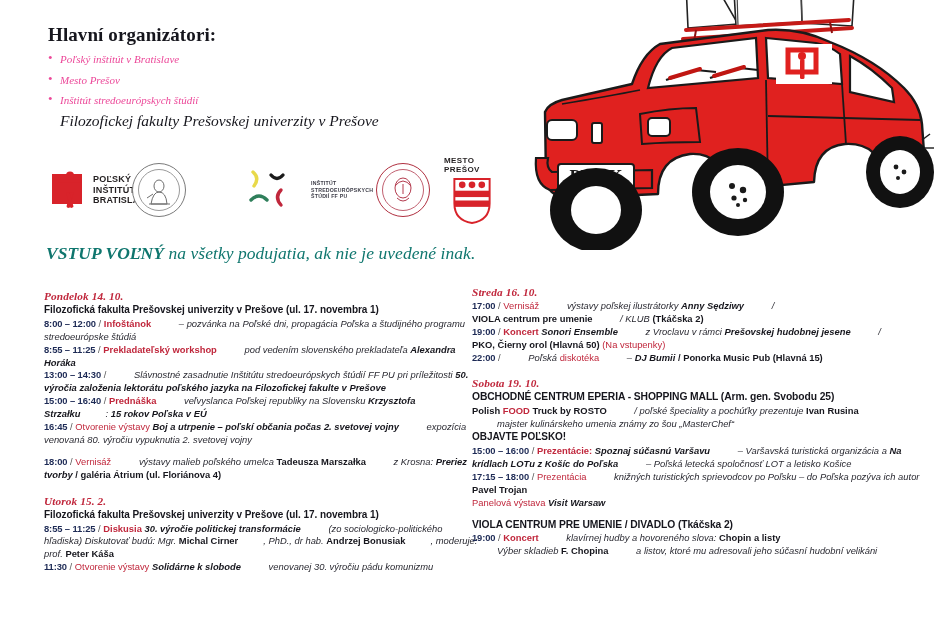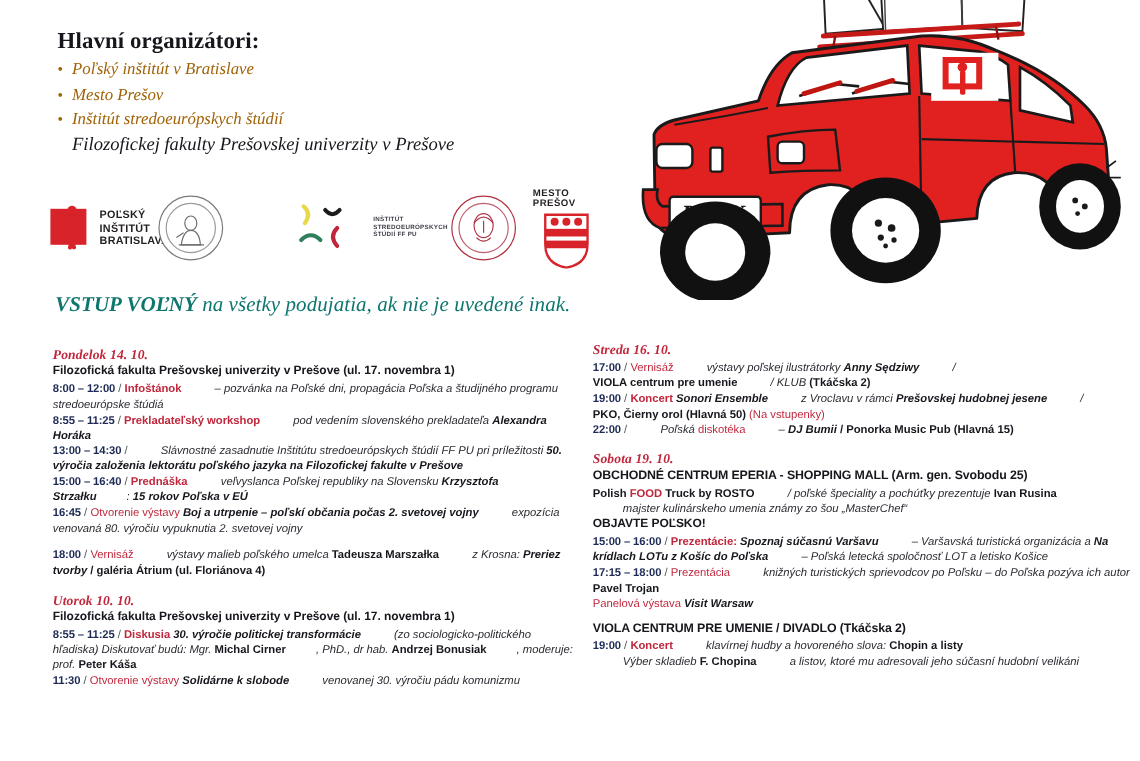--- a/index.html
+++ b/index.html
@@ -13,37 +13,37 @@
   
   .organisers{position:absolute;left:48px;top:24px;width:430px;}
   .org-title{
     font-family:"Liberation Serif", serif;
     font-weight:bold;font-size:19px;letter-spacing:.1px;color:#16161d;
     margin:0 0 3px 0;
   }
   .org-list{list-style:none;margin:0;padding:0;}
   .org-list li{
     font-family:"Liberation Serif", serif;
-    font-style:italic;font-size:14px;line-height:20.5px;color:#a16207;
+    font-style:italic;font-size:11px;line-height:20.5px;color:#ec4899;
     position:relative;padding-left:12px;
   }
   .org-list li:before{
     content:"•";position:absolute;left:0;top:-1px;font-style:normal;font-size:13px;
   }
   .org-sub{
     font-family:"Liberation Serif", serif;font-style:italic;font-size:15.5px;
     line-height:20.5px;color:#16161d;padding-left:12px;
   }
 
   
   .logos{position:absolute;left:40px;top:156px;width:460px;height:72px;}
   .logo{position:absolute;top:0;height:68px;display:flex;align-items:center;}
 
   
-  .pi{left:2px;}
+  .pi{left:12px;}
   .pi-mark{position:relative;width:36px;height:40px;}
   .pi-sq{position:absolute;left:0;top:4px;width:30px;height:30px;background:#d8232a;}
   .pi-fig{position:absolute;left:5px;top:0;width:26px;height:40px;}
   .pi-txt{margin-left:5px;}
   .pi-txt div{
     font-family:"Liberation Sans", sans-serif;font-weight:bold;font-size:9px;
     letter-spacing:.2px;color:#231f20;line-height:10.5px;
   }
 
   
@@ -68,21 +68,21 @@
   .vstup{
     position:absolute;left:46px;top:243px;
     font-family:"Liberation Serif", serif;font-style:italic;
     font-size:17.5px;color:#0f766e;letter-spacing:.05px;white-space:nowrap;
   }
   .vstup b{font-weight:bold;font-style:italic;}
 
   
   .col{position:absolute;top:290px;font-size:9.4px;line-height:12.9px;}
   .col-left{left:44px;width:438px;}
-  .col-right{left:494px;width:450px;top:286px;}
+  .col-right{left:472px;width:450px;top:286px;}
 
   .day{
     font-family:"Liberation Serif", serif;font-weight:bold;font-style:italic;
     font-size:11.3px;color:#c0273c;margin:0 0 1px 0;letter-spacing:.1px;
   }
   .venue{
     font-family:"Liberation Sans", sans-serif;font-weight:bold;font-size:10px;
     color:#16161d;margin:0 0 1px 0;letter-spacing:-.05px;
   }
   .venue.caps{font-size:10.3px;letter-spacing:-.1px;}
@@ -346,21 +346,21 @@
     </div>
 
     <div class="gap"></div>
 
     <div class="ev">
       <span class="t">18:00</span><span class="sl"> / </span><span class="red">Vernisáž</span><span class="i"> výstavy malieb poľského umelca </span><span class="b">Tadeusza Marszałka</span><span class="i"> z Krosna: </span><span class="bi">Preriez tvorby</span><span class="b"> / galéria Átrium (ul. Floriánova 4)</span>
     </div>
 
     <div class="gap-lg"></div>
 
-    <div class="day">Utorok 10. 10.</div>
+    <div class="day">Utorok 15. 2.</div>
     <div class="venue">Filozofická fakulta Prešovskej univerzity v Prešove (ul. 17. novembra 1)</div>
 
     <div class="ev">
       <span class="t">8:55 – 11:25</span><span class="sl"> / </span><span class="redb">Diskusia</span> <span class="bi">30. výročie politickej transformácie</span><span class="i"> (zo sociologicko-politického hľadiska) Diskutovať budú: Mgr. </span><span class="b">Michal Cirner</span><span class="i">, PhD., dr hab. </span><span class="b">Andrzej Bonusiak</span><span class="i">, moderuje: prof. </span><span class="b">Peter Káša</span>
     </div>
 
     <div class="ev">
       <span class="t">11:30</span><span class="sl"> / </span><span class="red">Otvorenie výstavy</span> <span class="bi">Solidárne k slobode</span><span class="i"> venovanej 30. výročiu pádu komunizmu</span>
     </div>
   </div>

